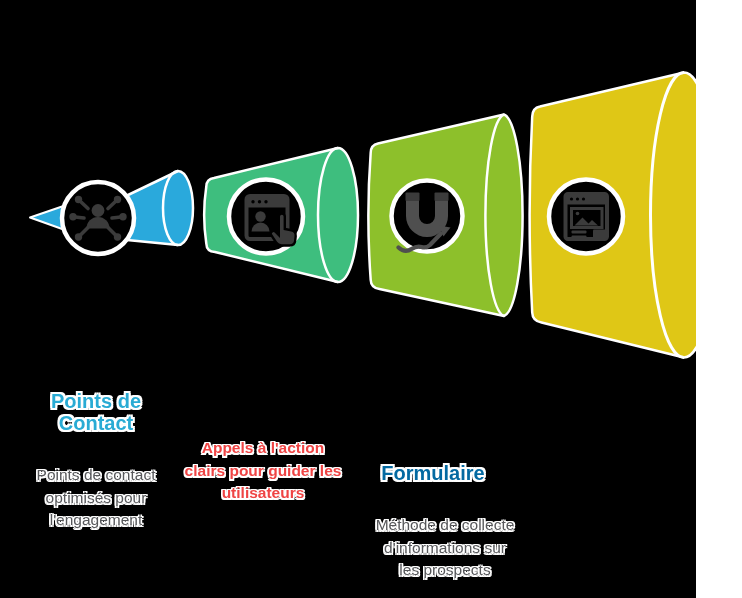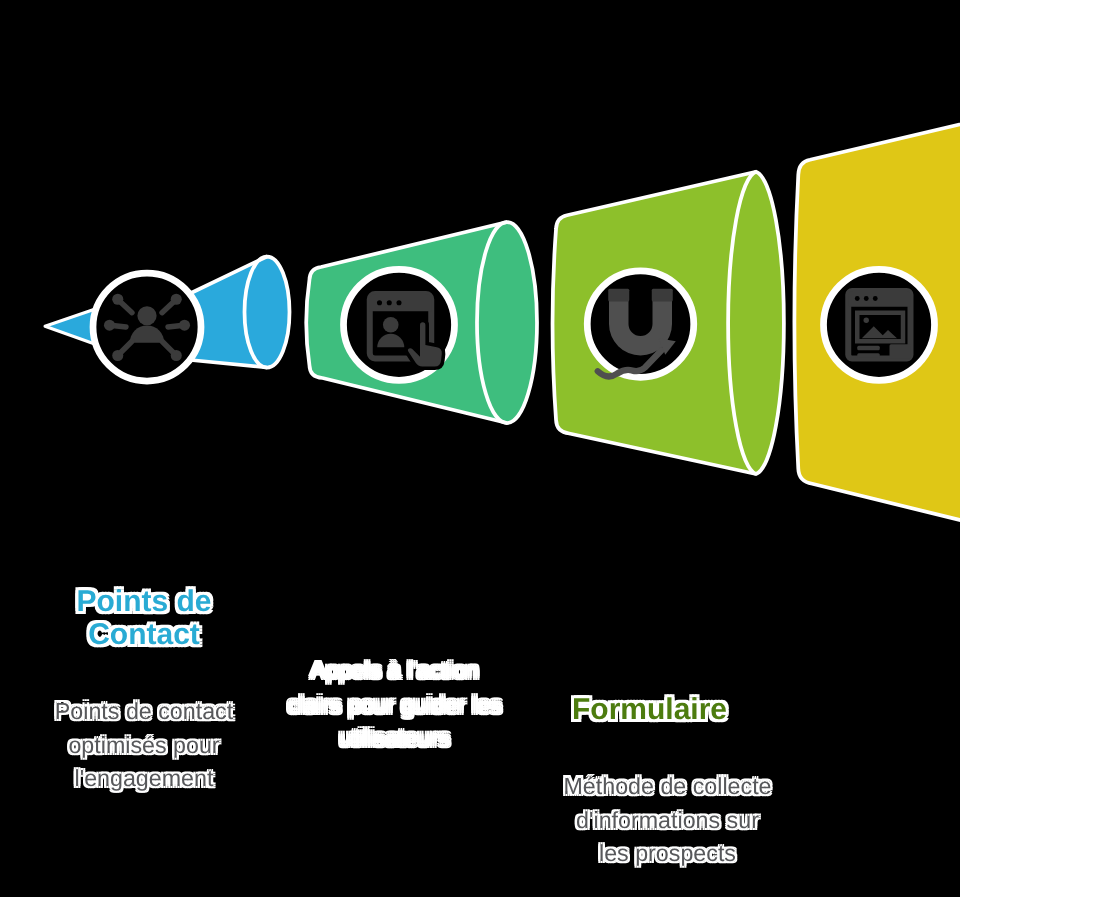--- a/index.html
+++ b/index.html
@@ -1,18 +1,18 @@
 <!DOCTYPE html>
 <html><head>
 <meta charset="utf-8">
 <style>
   html,body{margin:0;padding:0;}
   .frame{
     position:relative;
-    width:640px;height:598px;
+    width:696px;height:598px;
     overflow:hidden;
     font-family:"Liberation Sans","DejaVu Sans",sans-serif;
   }
   .funnel-svg{position:absolute;left:0;top:0;}
   .label{
     position:absolute;
     transform:translateX(-50%);
     text-align:center;
     white-space:pre-line;
     width:max-content;
@@ -121,27 +121,27 @@
 
   <div class="label" style="left:96px;top:372px">
     <div class="title" style="color: rgb(41, 171, 212);">Points de
 Contact</div>
     <div class="desc" style="color: rgb(87, 88, 91);">Points de contact
 optimisés pour
 l'engagement</div>
   </div>
 
   <div class="label" style="left:263px;top:407px">
-    <div class="desc" style="color: #ffffff;">Appels à l'action
+    <div class="desc" style="color: #ef4444; font-weight: bold;">Appels à l'action
 clairs pour guider les
 utilisateurs</div>
   </div>
 
   <div class="label" style="left:433px;top:444px">
-    <div class="title" style="color: #4d7c0f; text-align: center;">Formulaire</div>
+    <div class="title" style="color: #0369a1; text-align: center;">Formulaire</div>
     <div class="desc" style="color: rgb(87, 88, 91); margin-left: 24px;">Méthode de collecte
 d'informations sur
 les prospects</div>
   </div>
 
   <div class="label" style="left:600px;top:480px">
   </div>
 
 </div>
 

